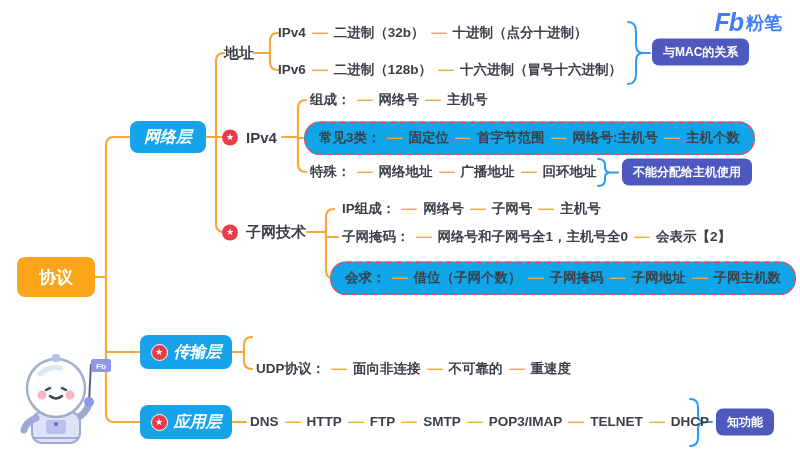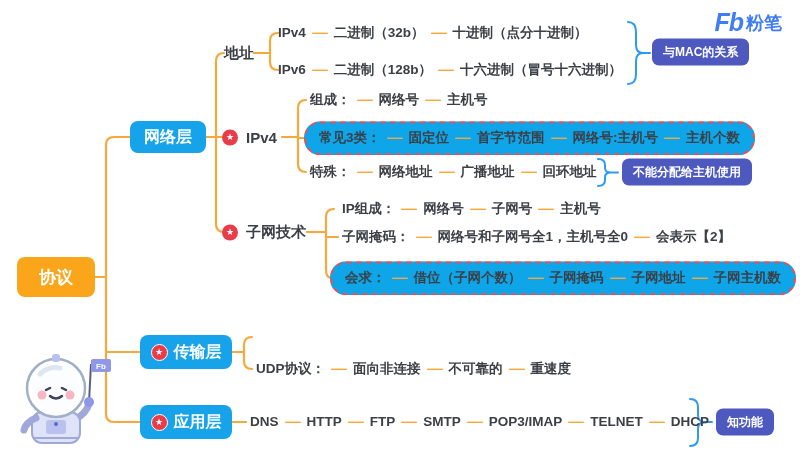--- a/index.html
+++ b/index.html
@@ -15,21 +15,21 @@
   .row { position:absolute; display:flex; align-items:center; transform:translateY(-50%); white-space:nowrap; }
 
   
   .chain { display:flex; align-items:center; gap:6px; font-size:13.5px; font-weight:600; color:#3c4046; white-space:nowrap; }
   .chain .dash { width:16px; height:0; border-top:2.4px solid #f6a83c; border-radius:2px; flex:0 0 auto; }
   .chain .chain-item { line-height:1; }
 
   
   .nodebox { position:absolute; display:flex; align-items:center; justify-content:center; gap:6px;
              border-radius:8px; color:#fff; font-weight:700; }
-  .blue  { background:#17a3ea; }
+  .blue  { background:#17a3ea;font-style:italic; }
   .root  { background:#fba51b; font-size:17px; }
   .plain-label { font-size:15px; font-weight:700; color:#3c4046; }
 
   .star-badge { display:inline-flex; align-items:center; justify-content:center;
                 width:16px; height:16px; border-radius:50%; background:#e83c49; color:#fff;
                 font-size:9px; line-height:1; flex:0 0 auto; }
   .star-badge.ringed { border:1.5px solid #ffffff; width:17px; height:17px; }
 
   
   .dashed-box { position:absolute; transform:translateY(-50%); padding:8px 13px;

